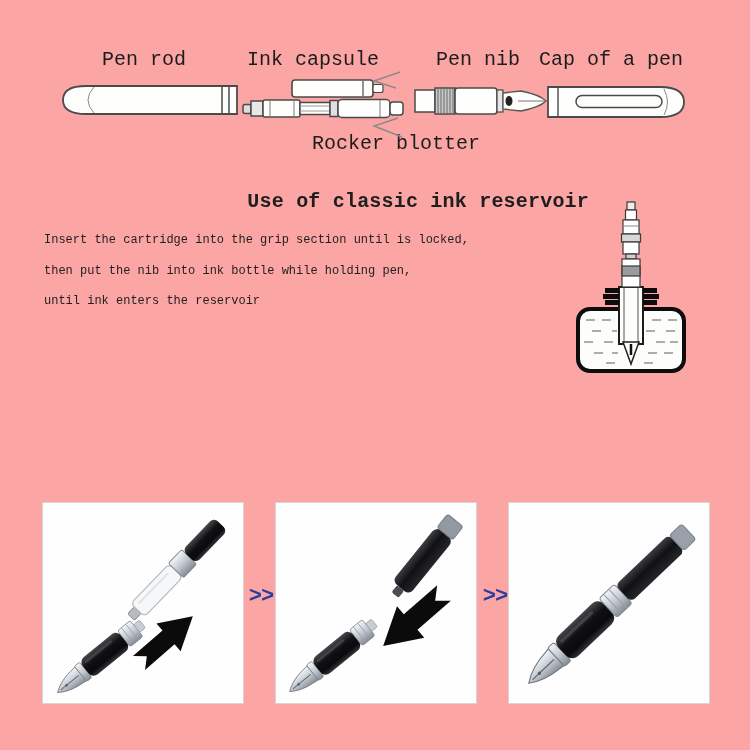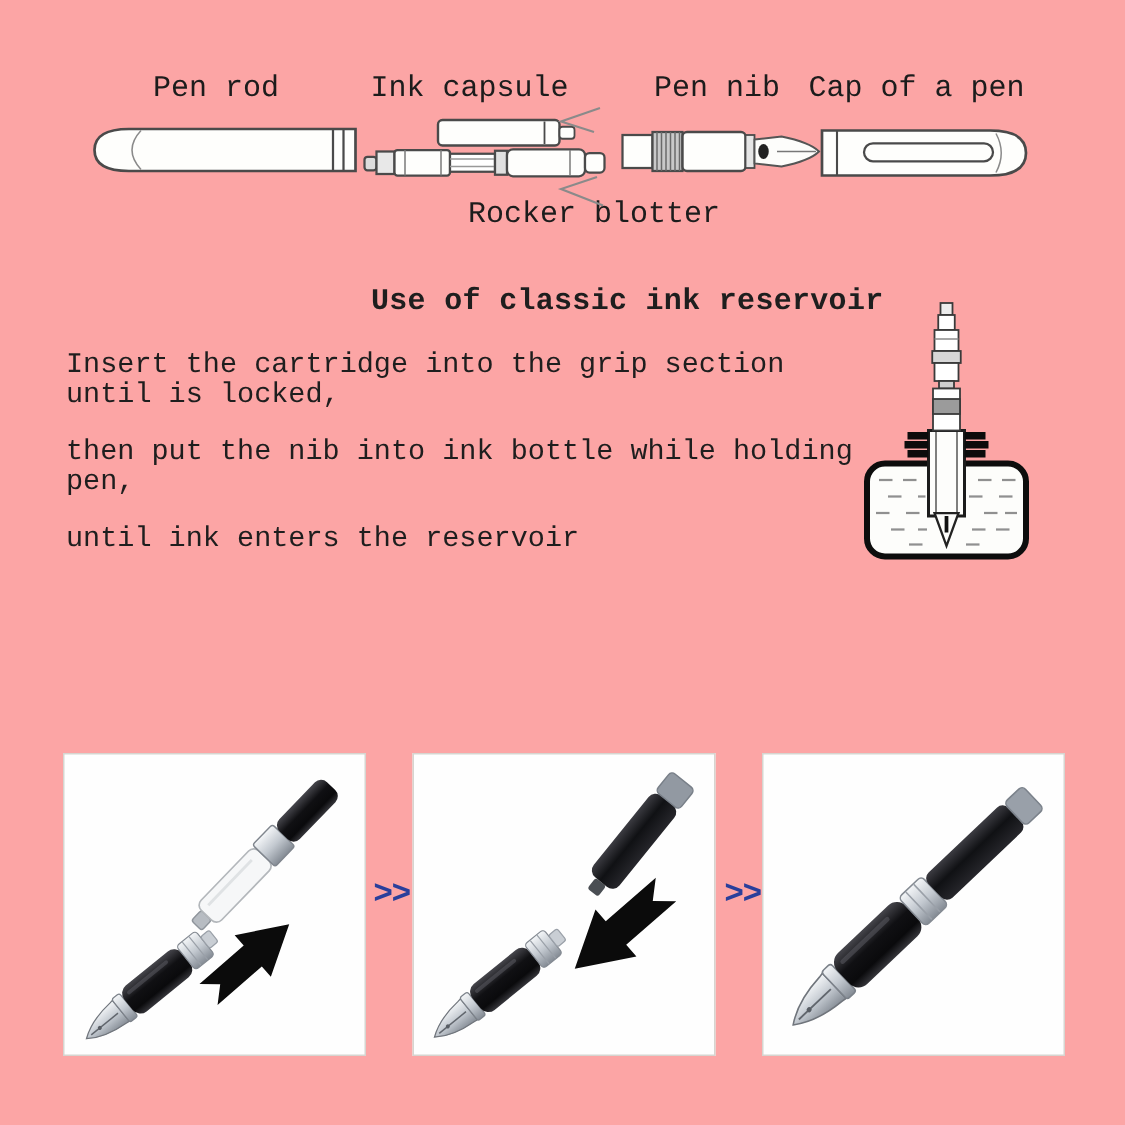--- a/index.html
+++ b/index.html
@@ -31,21 +31,21 @@
   .cartridge-text{top:414px;}
   .section-text h2{
     margin:0 0 21px 0;
     font-size:20px;
     font-weight:700;
     letter-spacing:.2px;
     text-align:right;
   }
   .section-text p{
     margin:0 0 18px 0;
-    font-size:19px;
+    font-size:12px;
     line-height:1.05;
   }
   .bottle-svg{position:absolute;left:572px;top:192px;}
   .panel{
     position:absolute;
     top:502px;
     width:202px;height:202px;
     background:#fefefe;
     border:1px solid #d6d5d0;
     box-sizing:border-box;

